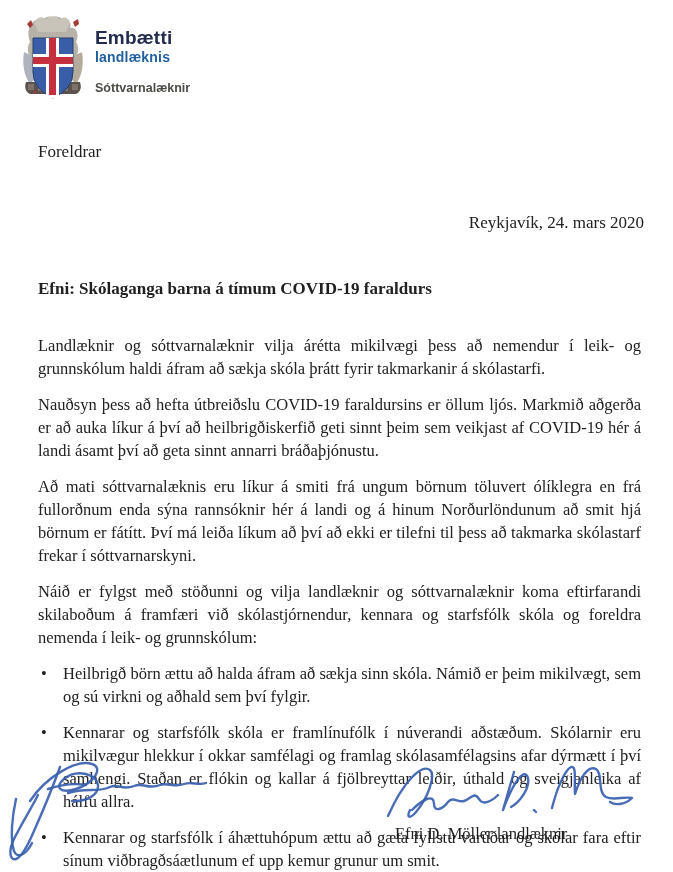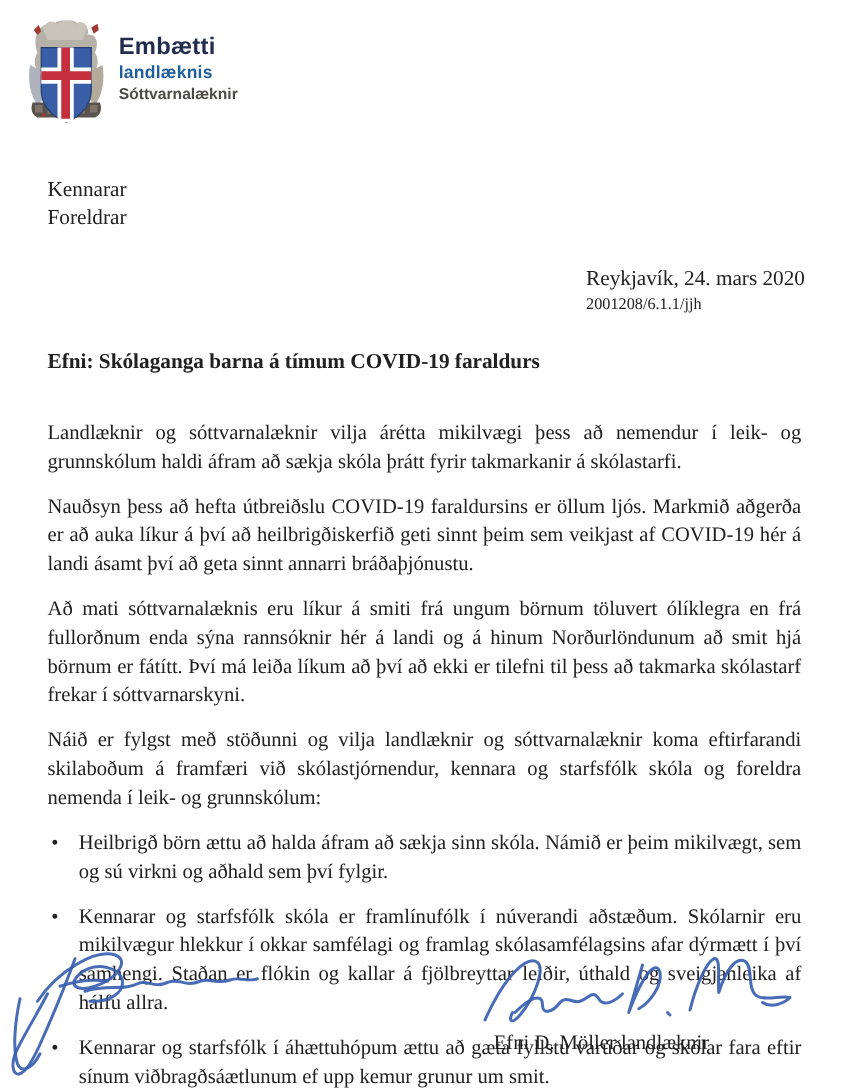--- a/index.html
+++ b/index.html
@@ -6,25 +6,25 @@
   .page{
     position:relative;width:673px;height:872px;background:#ffffff;
     font-family:"Liberation Serif","DejaVu Serif",serif;color:#212121;overflow:hidden;
   }
   
   .letterhead{position:absolute;top:12px;left:20px;display:flex;gap:9px;}
   .logo{width:66px;height:93px;flex:0 0 auto;}
   .org{margin-top:16px;font-family:"Liberation Sans","DejaVu Sans",sans-serif;line-height:1;}
   .org-line1{font-size:19px;font-weight:bold;color:#232c4e;letter-spacing:.2px;}
   .org-line2{font-size:14px;font-weight:bold;color:#1f5f9e;margin-top:3px;letter-spacing:.2px;}
-  .org-line3{font-size:12.5px;font-weight:bold;color:#4d4b47;margin-top:5px;}
+  .org-line3{font-size:12.5px;font-weight:bold;color:#4d4b47;margin-top:18px;}
   
   .recipients{position:absolute;top:141px;left:38px;font-size:17px;line-height:22px;}
   
-  .dateline{position:absolute;top:213px;right:29px;}
+  .dateline{position:absolute;top:213px;right:29px;text-align:right;}
   .place-date{font-size:17px;}
   .reference{font-size:13px;margin-top:2px;}
   
   .subject{position:absolute;top:279px;left:38px;font-size:17px;font-weight:bold;}
   
   .body{position:absolute;top:334px;left:38px;width:603px;font-size:16.5px;line-height:23px;text-align:justify;}
   .body p{margin:0 0 13px 0;}
   .bullets{margin:3px 0 0 0;padding:0;list-style:none;}
   .bullets li{display:flex;margin:0 0 13px 0;}
   .bullet-dot{flex:0 0 22px;text-align:left;padding-left:3px;}
@@ -61,27 +61,25 @@
       <path d="M13 60 v0 q0 17 20 26 q20 -9 20 -26 v0" fill="none"></path>
     </svg>
     <div class="org">
       <div class="org-line1">Embætti</div>
       <div class="org-line2">landlæknis</div>
       <div class="org-line3">Sóttvarnalæknir</div>
     </div>
   </div>
 
   <div class="recipients">
-    <div>Kennarar</div>
     <div>Foreldrar</div>
   </div>
 
   <div class="dateline">
     <div class="place-date">Reykjavík, 24. mars 2020</div>
-    <div class="reference">2001208/6.1.1/jjh</div>
   </div>
 
   <div class="subject">Efni: Skólaganga barna á tímum COVID-19 faraldurs</div>
 
   <div class="body">
     <p>Landlæknir og sóttvarnalæknir vilja árétta mikilvægi þess að nemendur í leik- og grunnskólum haldi áfram að sækja skóla þrátt fyrir takmarkanir á skólastarfi.</p>
     <p>Nauðsyn þess að hefta útbreiðslu COVID-19 faraldursins er öllum ljós. Markmið aðgerða er að auka líkur á því að heilbrigðiskerfið geti sinnt þeim sem veikjast af COVID-19 hér á landi ásamt því að geta sinnt annarri bráðaþjónustu.</p>
     <p>Að mati sóttvarnalæknis eru líkur á smiti frá ungum börnum töluvert ólíklegra en frá fullorðnum enda sýna rannsóknir hér á landi og á hinum Norðurlöndunum að smit hjá börnum er fátítt. Því má leiða líkum að því að ekki er tilefni til þess að takmarka skólastarf frekar í sóttvarnarskyni.</p>
     <p>Náið er fylgst með stöðunni og vilja landlæknir og sóttvarnalæknir koma eftirfarandi skilaboðum á framfæri við skólastjórnendur, kennara og starfsfólk skóla og foreldra nemenda í leik- og grunnskólum:</p>
     <ul class="bullets">

